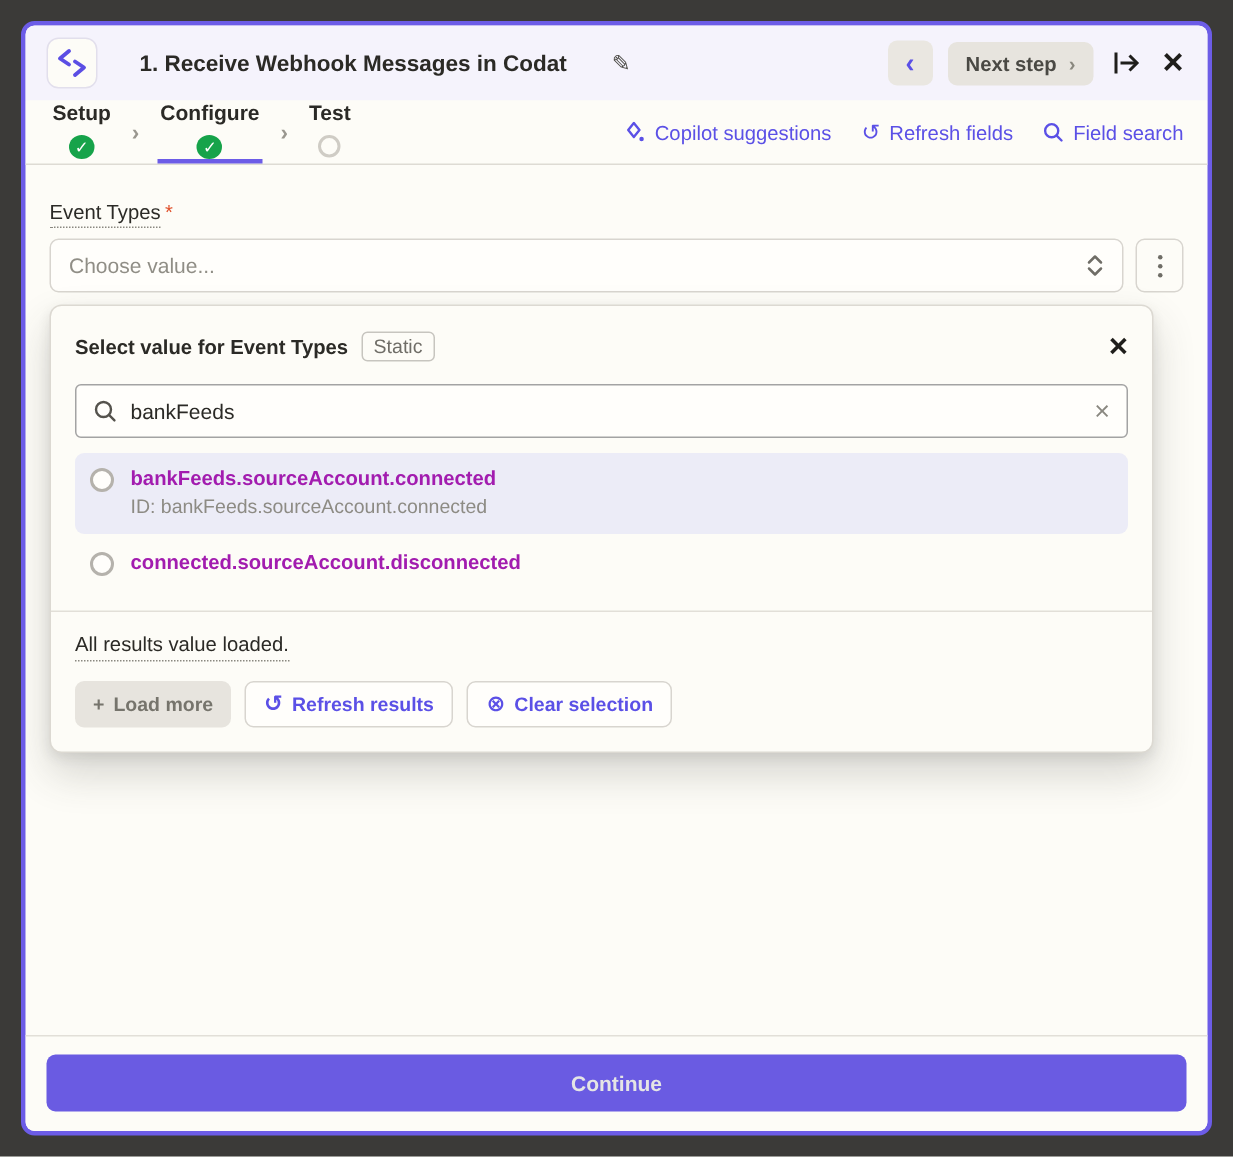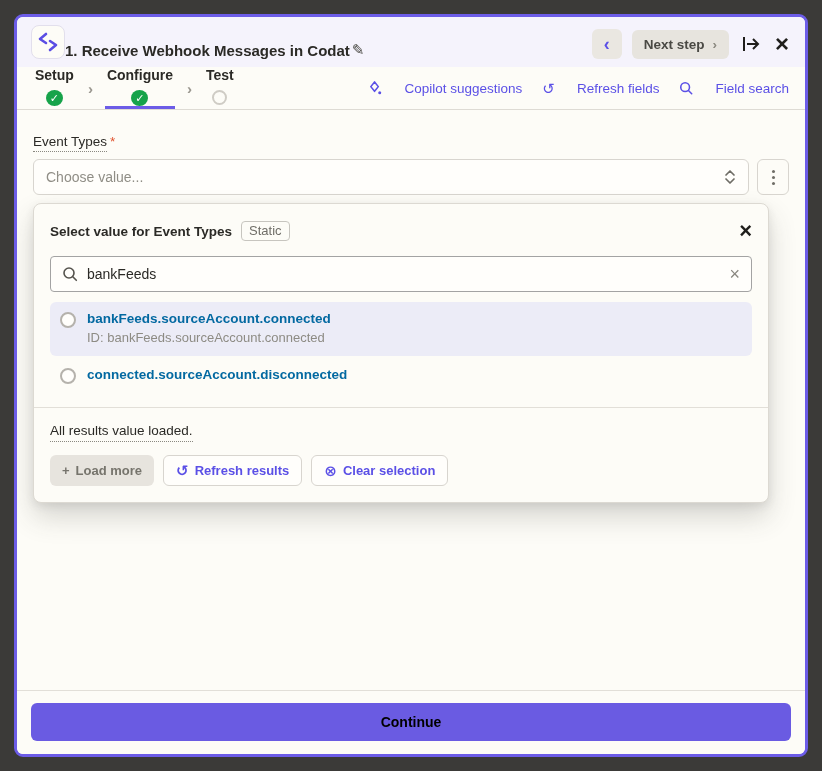--- a/index.html
+++ b/index.html
@@ -15,21 +15,21 @@
     background:#fdfcf7;
     border:3px solid #6c5ce7;
     border-radius:9px;
     display:flex; flex-direction:column;
     overflow:hidden;
   }
   
   .hdr {
     background:#f5f3fc;
     padding:8px 14px;
-    display:flex; align-items:flex-end; gap:0;
+    display:flex; align-items:center; gap:28px;
     flex:0 0 auto;
   }
   .app-tile {
     width:34px; height:34px;
     background:#fdfcf7;
     border:1px solid #e2dfec;
     border-radius:8px;
     display:flex; align-items:center; justify-content:center;
     flex:0 0 auto;
   }
@@ -77,21 +77,21 @@
     background:#16a34a; color:#fff;
     font-size:11px; font-weight:bold;
     display:flex; align-items:center; justify-content:center;
   }
   .empty-circle {
     width:15px; height:15px; border-radius:50%;
     border:2px solid #cfccc5; background:transparent;
   }
   .tab-actions { margin-left:auto; display:flex; align-items:center; gap:20px; }
   .tab-action {
-    display:flex; align-items:center; gap:22px;
+    display:flex; align-items:center; gap:6px;
     color:#5b50e6; font-size:13.5px; font-weight:500;
     background:none; border:none; cursor:pointer; font-family:inherit;
   }
   .tab-action .uni { font-size:15px; line-height:1; }
   
   .content { flex:1 1 auto; position:relative; padding:24px 16px 16px; }
   .field-label-row { font-size:13.5px; color:#2b2a26; }
   .field-label {
     display:inline-block; padding-bottom:2px;
     border-bottom:1px dotted #8a8880;
@@ -148,21 +148,21 @@
   .options { margin:10px 16px 0; display:flex; flex-direction:column; gap:2px; }
   .option {
     display:flex; gap:11px; align-items:flex-start;
     padding:8px 10px; border-radius:6px; cursor:pointer;
   }
   .option.highlight { background:#ececf7; }
   .radio {
     flex:0 0 auto; width:16px; height:16px; margin-top:2px;
     border:2px solid #b5b2ac; border-radius:50%; background:#fffefb;
   }
-  .opt-label { font-size:13.5px; font-weight:bold; color:#0369a1; line-height:1.4; }
+  .opt-label { font-size:13.5px; font-weight:bold; color:#a21caf; line-height:1.4; }
   .opt-id { font-size:13px; color:#8d8b84; line-height:1.45; }
   .modal-div { margin-top:14px; border-top:1px solid #e2dfd8; }
   .modal-foot { padding:13px 16px 16px; }
   .results-status {
     display:inline-block; font-size:13.5px; color:#2b2a26;
     padding-bottom:3px; border-bottom:1px dotted #8a8880;
   }
   .foot-btns { margin-top:13px; display:flex; gap:9px; }
   .btn-muted {
     border:none; border-radius:6px; background:#e7e4de;
@@ -177,21 +177,21 @@
   .btn-ghost .uni { font-size:15px; line-height:1; }
   
   .footer {
     flex:0 0 auto;
     border-top:1px solid #e2dfd8;
     padding:12px 14px 13px;
     background:#fdfcf7;
   }
   .continue-btn {
     width:100%; border:none; border-radius:6px;
-    background:#6a5be2; color:#000000;
+    background:#6a5be2; color:#e5e5e5;
     font-size:14px; font-weight:bold; font-family:inherit;
     padding:11px 0; cursor:pointer;
   }
   svg { display:block; }
 </style>
 </head>
 <body>
 
 <div class="panel">
 

